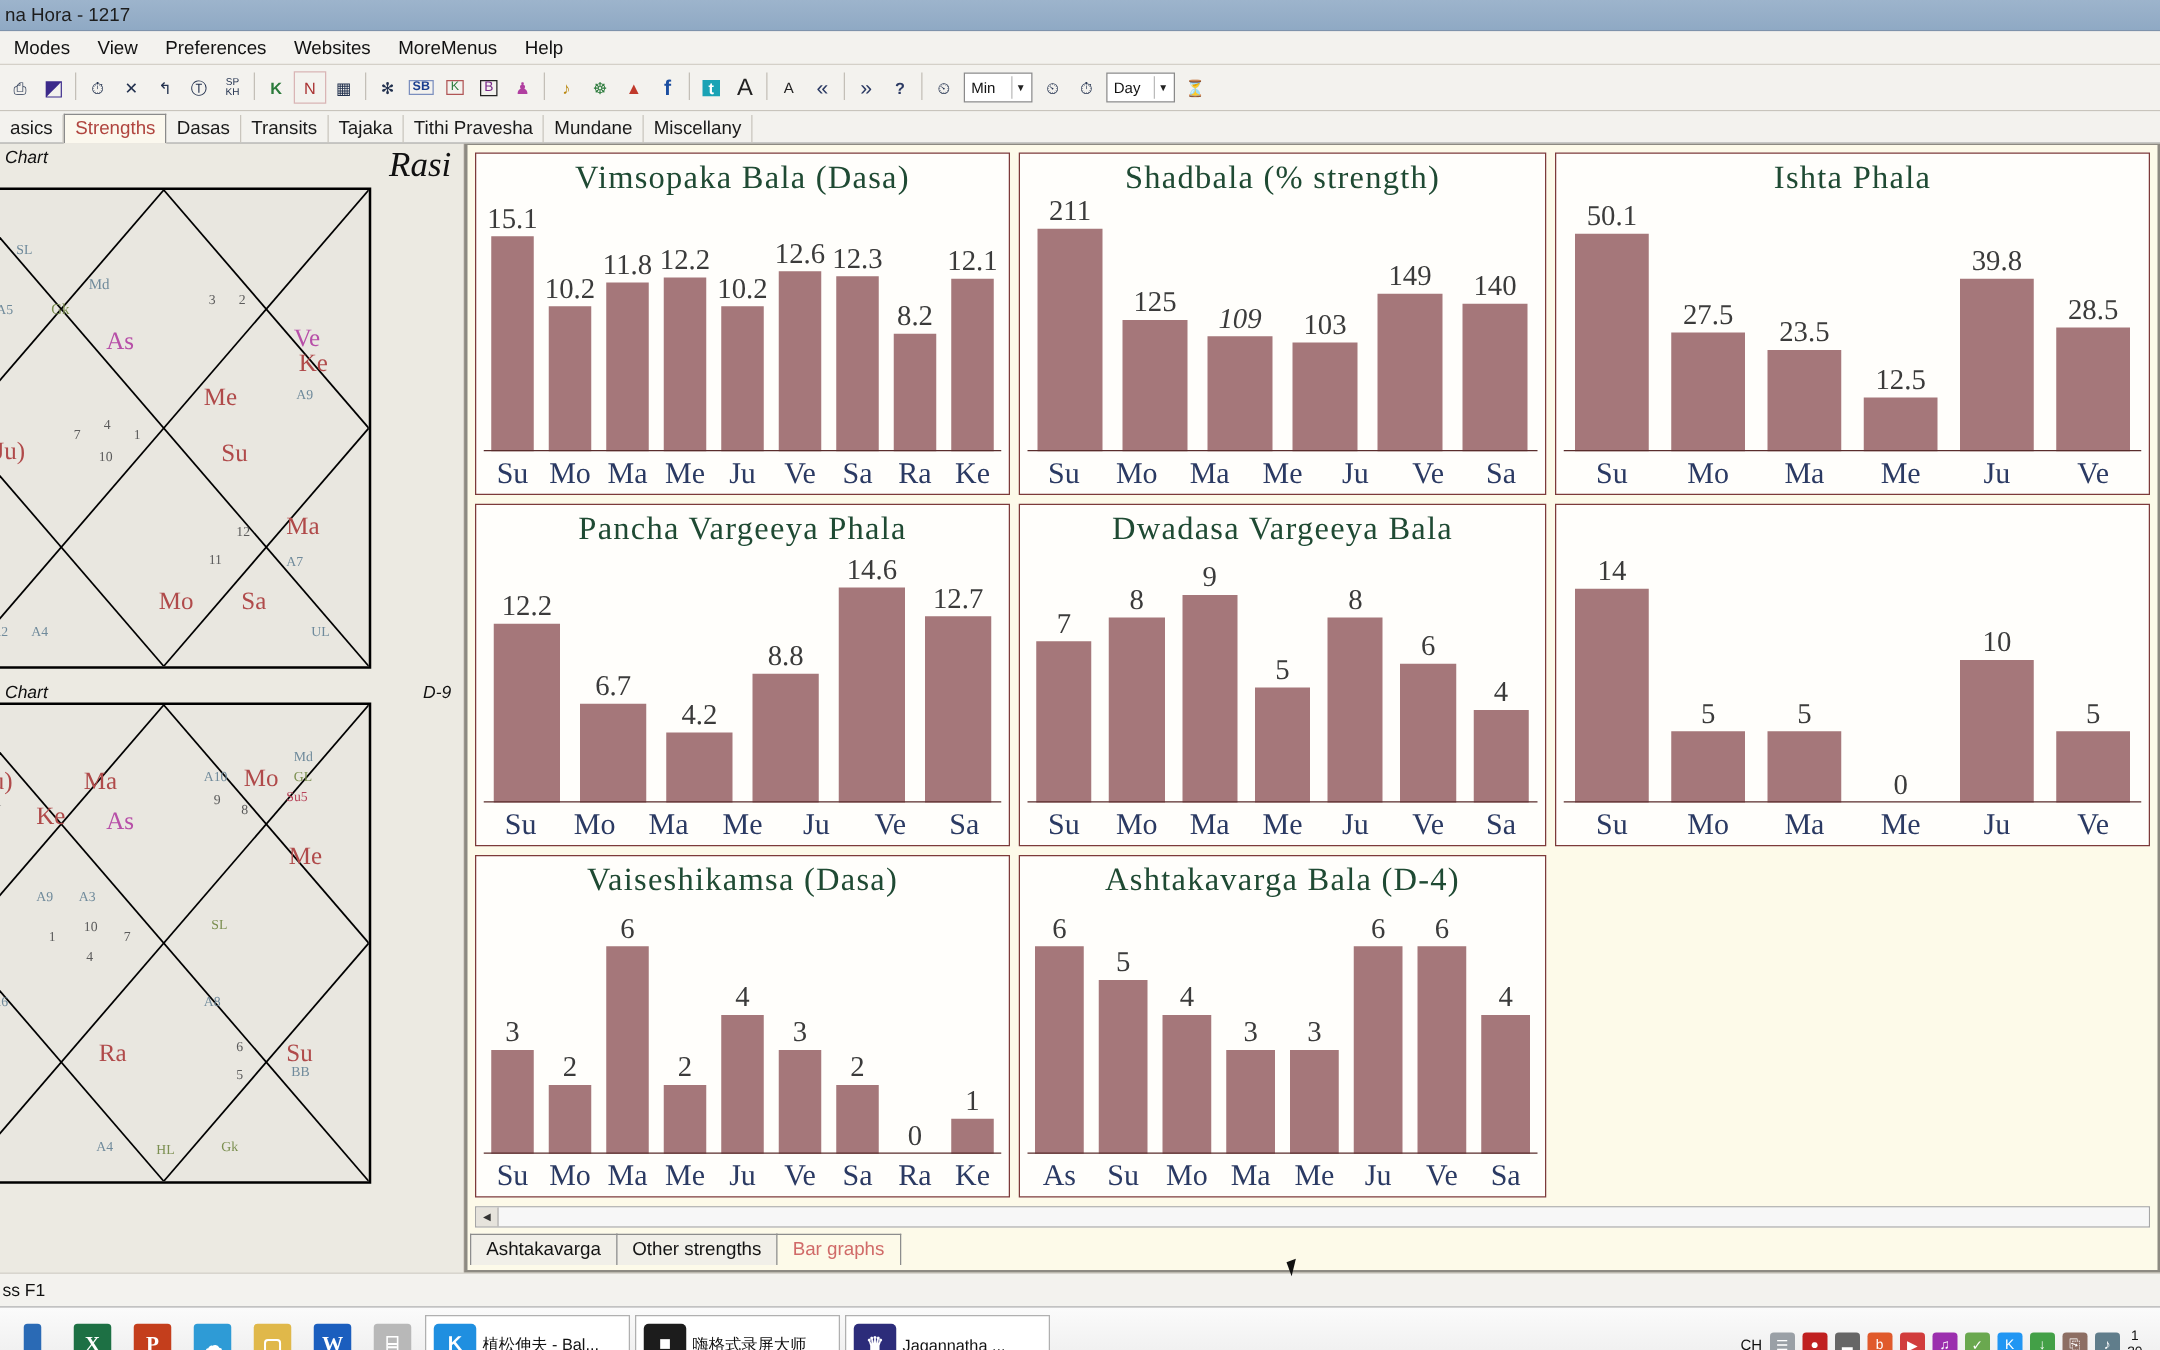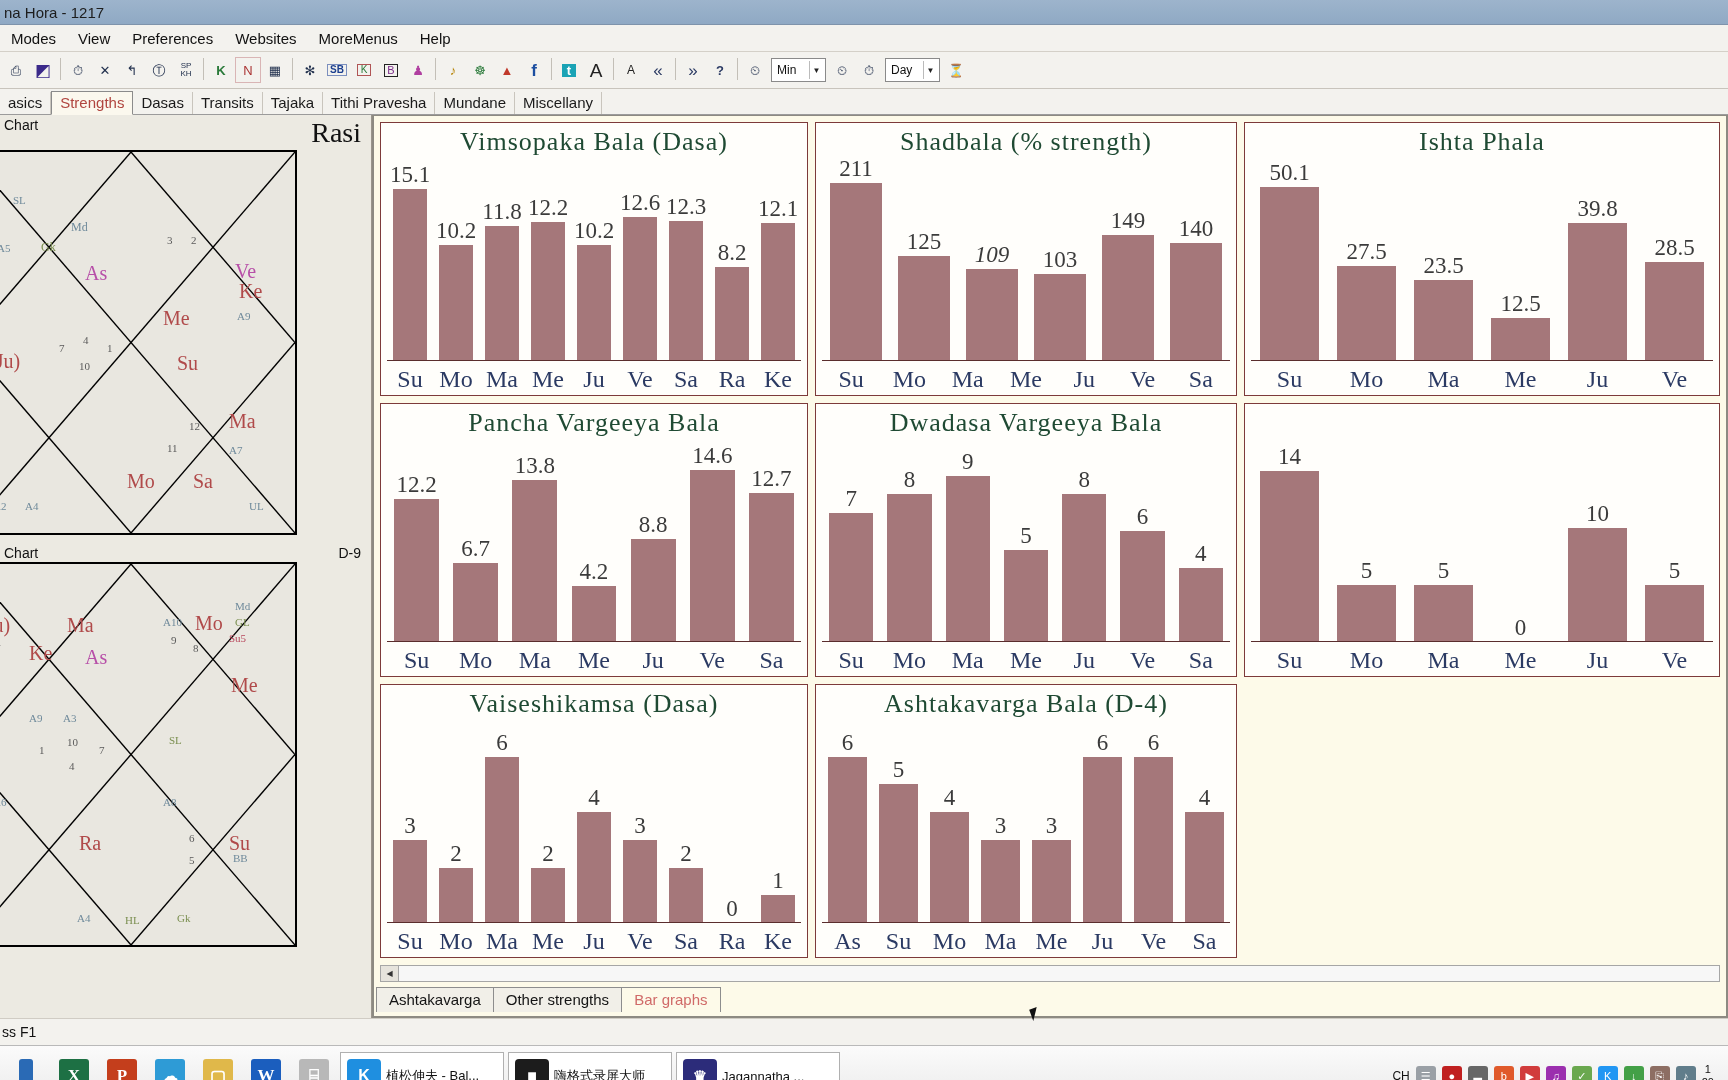--- a/index.html
+++ b/index.html
@@ -55,20 +55,21 @@
   #workspace{position:relative;height:903px;background:#cfcbc2;}
   
   #leftpanel{
     position:absolute;left:0;top:0;width:372px;height:903px;
     background:#eceae2;border-right:1px solid #9a958c;box-sizing:border-box;
   }
   .chartbox{position:relative;margin:0 0 8px 0;}
   .chartbox .cbhead{
     display:flex;justify-content:space-between;font-size:14px;color:#111;
     padding:2px 10px 1px 4px;
+    font-style:italic;
   }
   .rasi{
     position:relative;width:332px;height:385px;background:#e9e7e0;
     border:2px solid #000;box-sizing:border-box;margin-left:-35px;
   }
   .rasi svg{position:absolute;left:0;top:0;}
   .gl{font-size:20px;font-family:"Liberation Serif",serif;}
   .gl.small{font-size:12px;}
   .gl.tiny{font-size:11px;}
   
@@ -483,34 +484,30 @@
               <span>Mo</span>
               <span>Ma</span>
               <span>Me</span>
               <span>Ju</span>
               <span>Ve</span>
             </div>
           </div>
         </div>
         <div class="growrow">
           <div class="gcard" style="flex: 0 0 428px;">
-            <div class="gtitle">Pancha Vargeeya Bala</div>
+            <div class="gtitle">Pancha Vargeeya Phala</div>
             <div style="position: absolute; inset: 44px 6px 34px;">
               <div class="bars">
                 <div class="barwrap">
                   <div class="bar" style="height: 73.9394%;"></div>
                   <div class="blabel" style="bottom: calc(73.9394% + 1px);">12.2</div>
                 </div>
                 <div class="barwrap">
                   <div class="bar" style="height: 40.6061%;"></div>
                   <div class="blabel" style="bottom: calc(40.6061% + 1px);">6.7</div>
-                </div>
-                <div class="barwrap">
-                  <div class="bar" style="height: 83.6364%;"></div>
-                  <div class="blabel" style="bottom: calc(83.6364% + 1px);">13.8</div>
                 </div>
                 <div class="barwrap">
                   <div class="bar" style="height: 29.0909%;"></div>
                   <div class="blabel" style="bottom: calc(29.0909% + 1px);">4.2</div>
                 </div>
                 <div class="barwrap">
                   <div class="bar" style="height: 53.3333%;"></div>
                   <div class="blabel" style="bottom: calc(53.3333% + 1px);">8.8</div>
                 </div>
                 <div class="barwrap">

